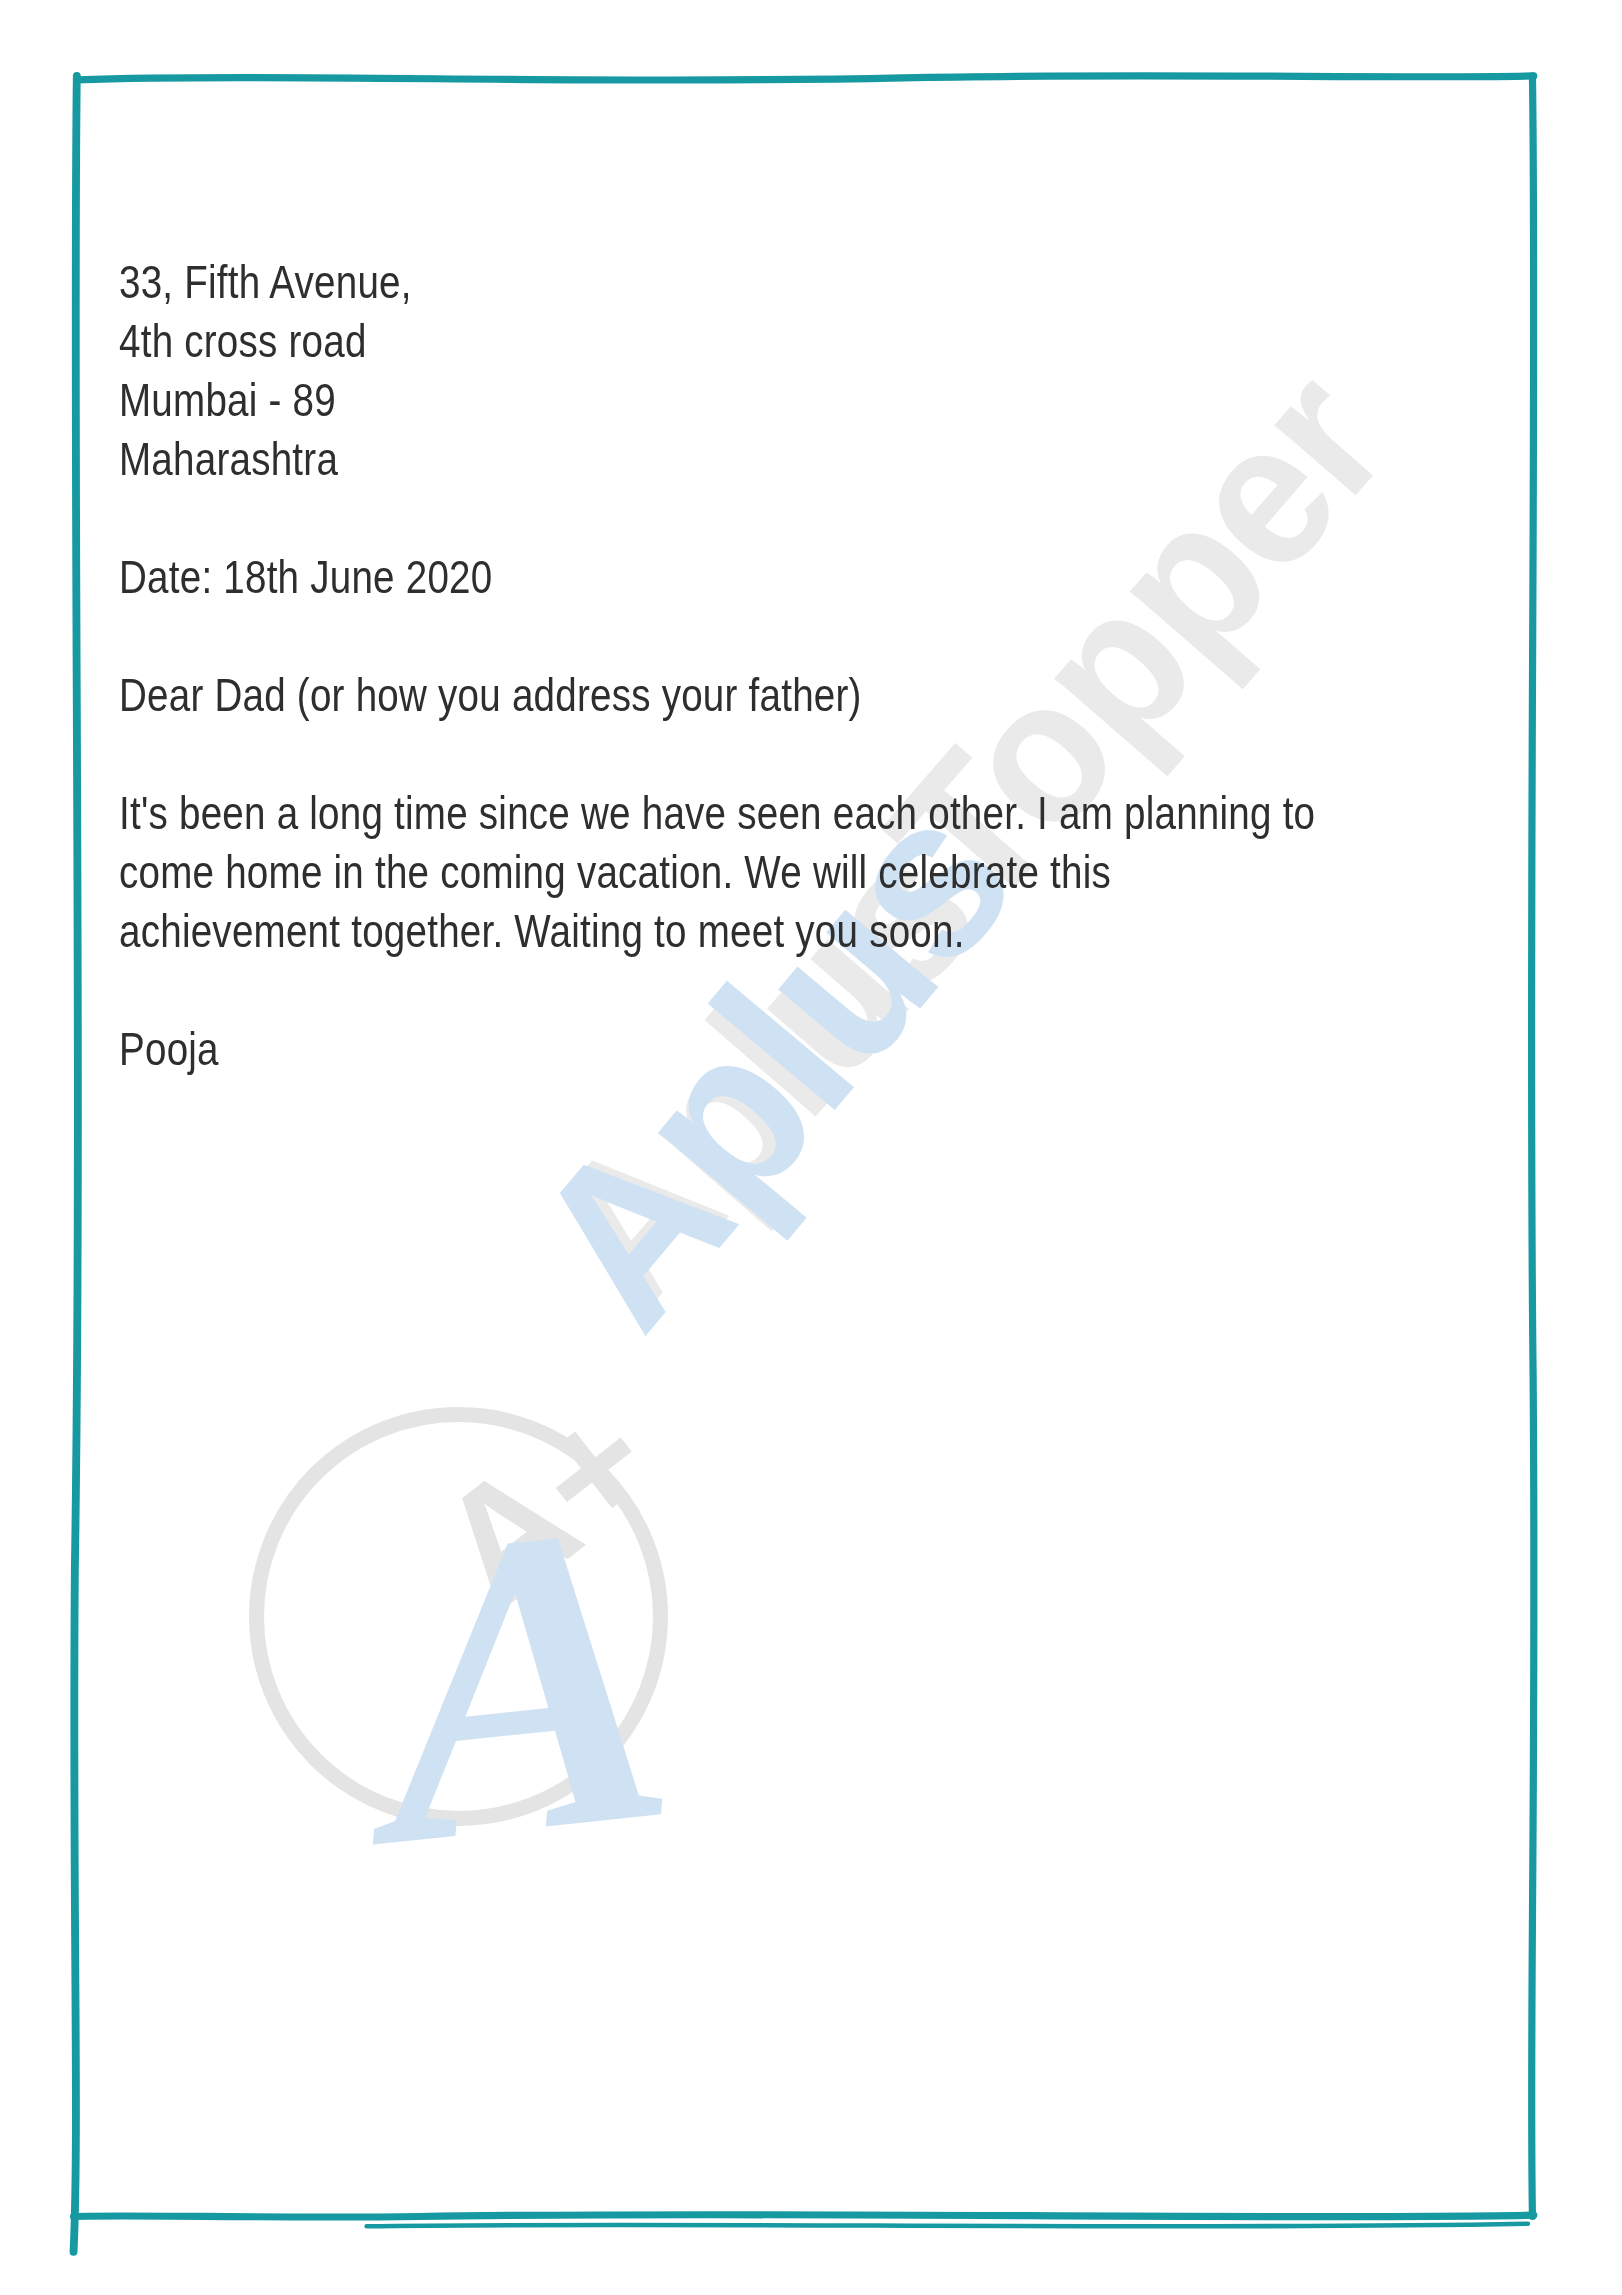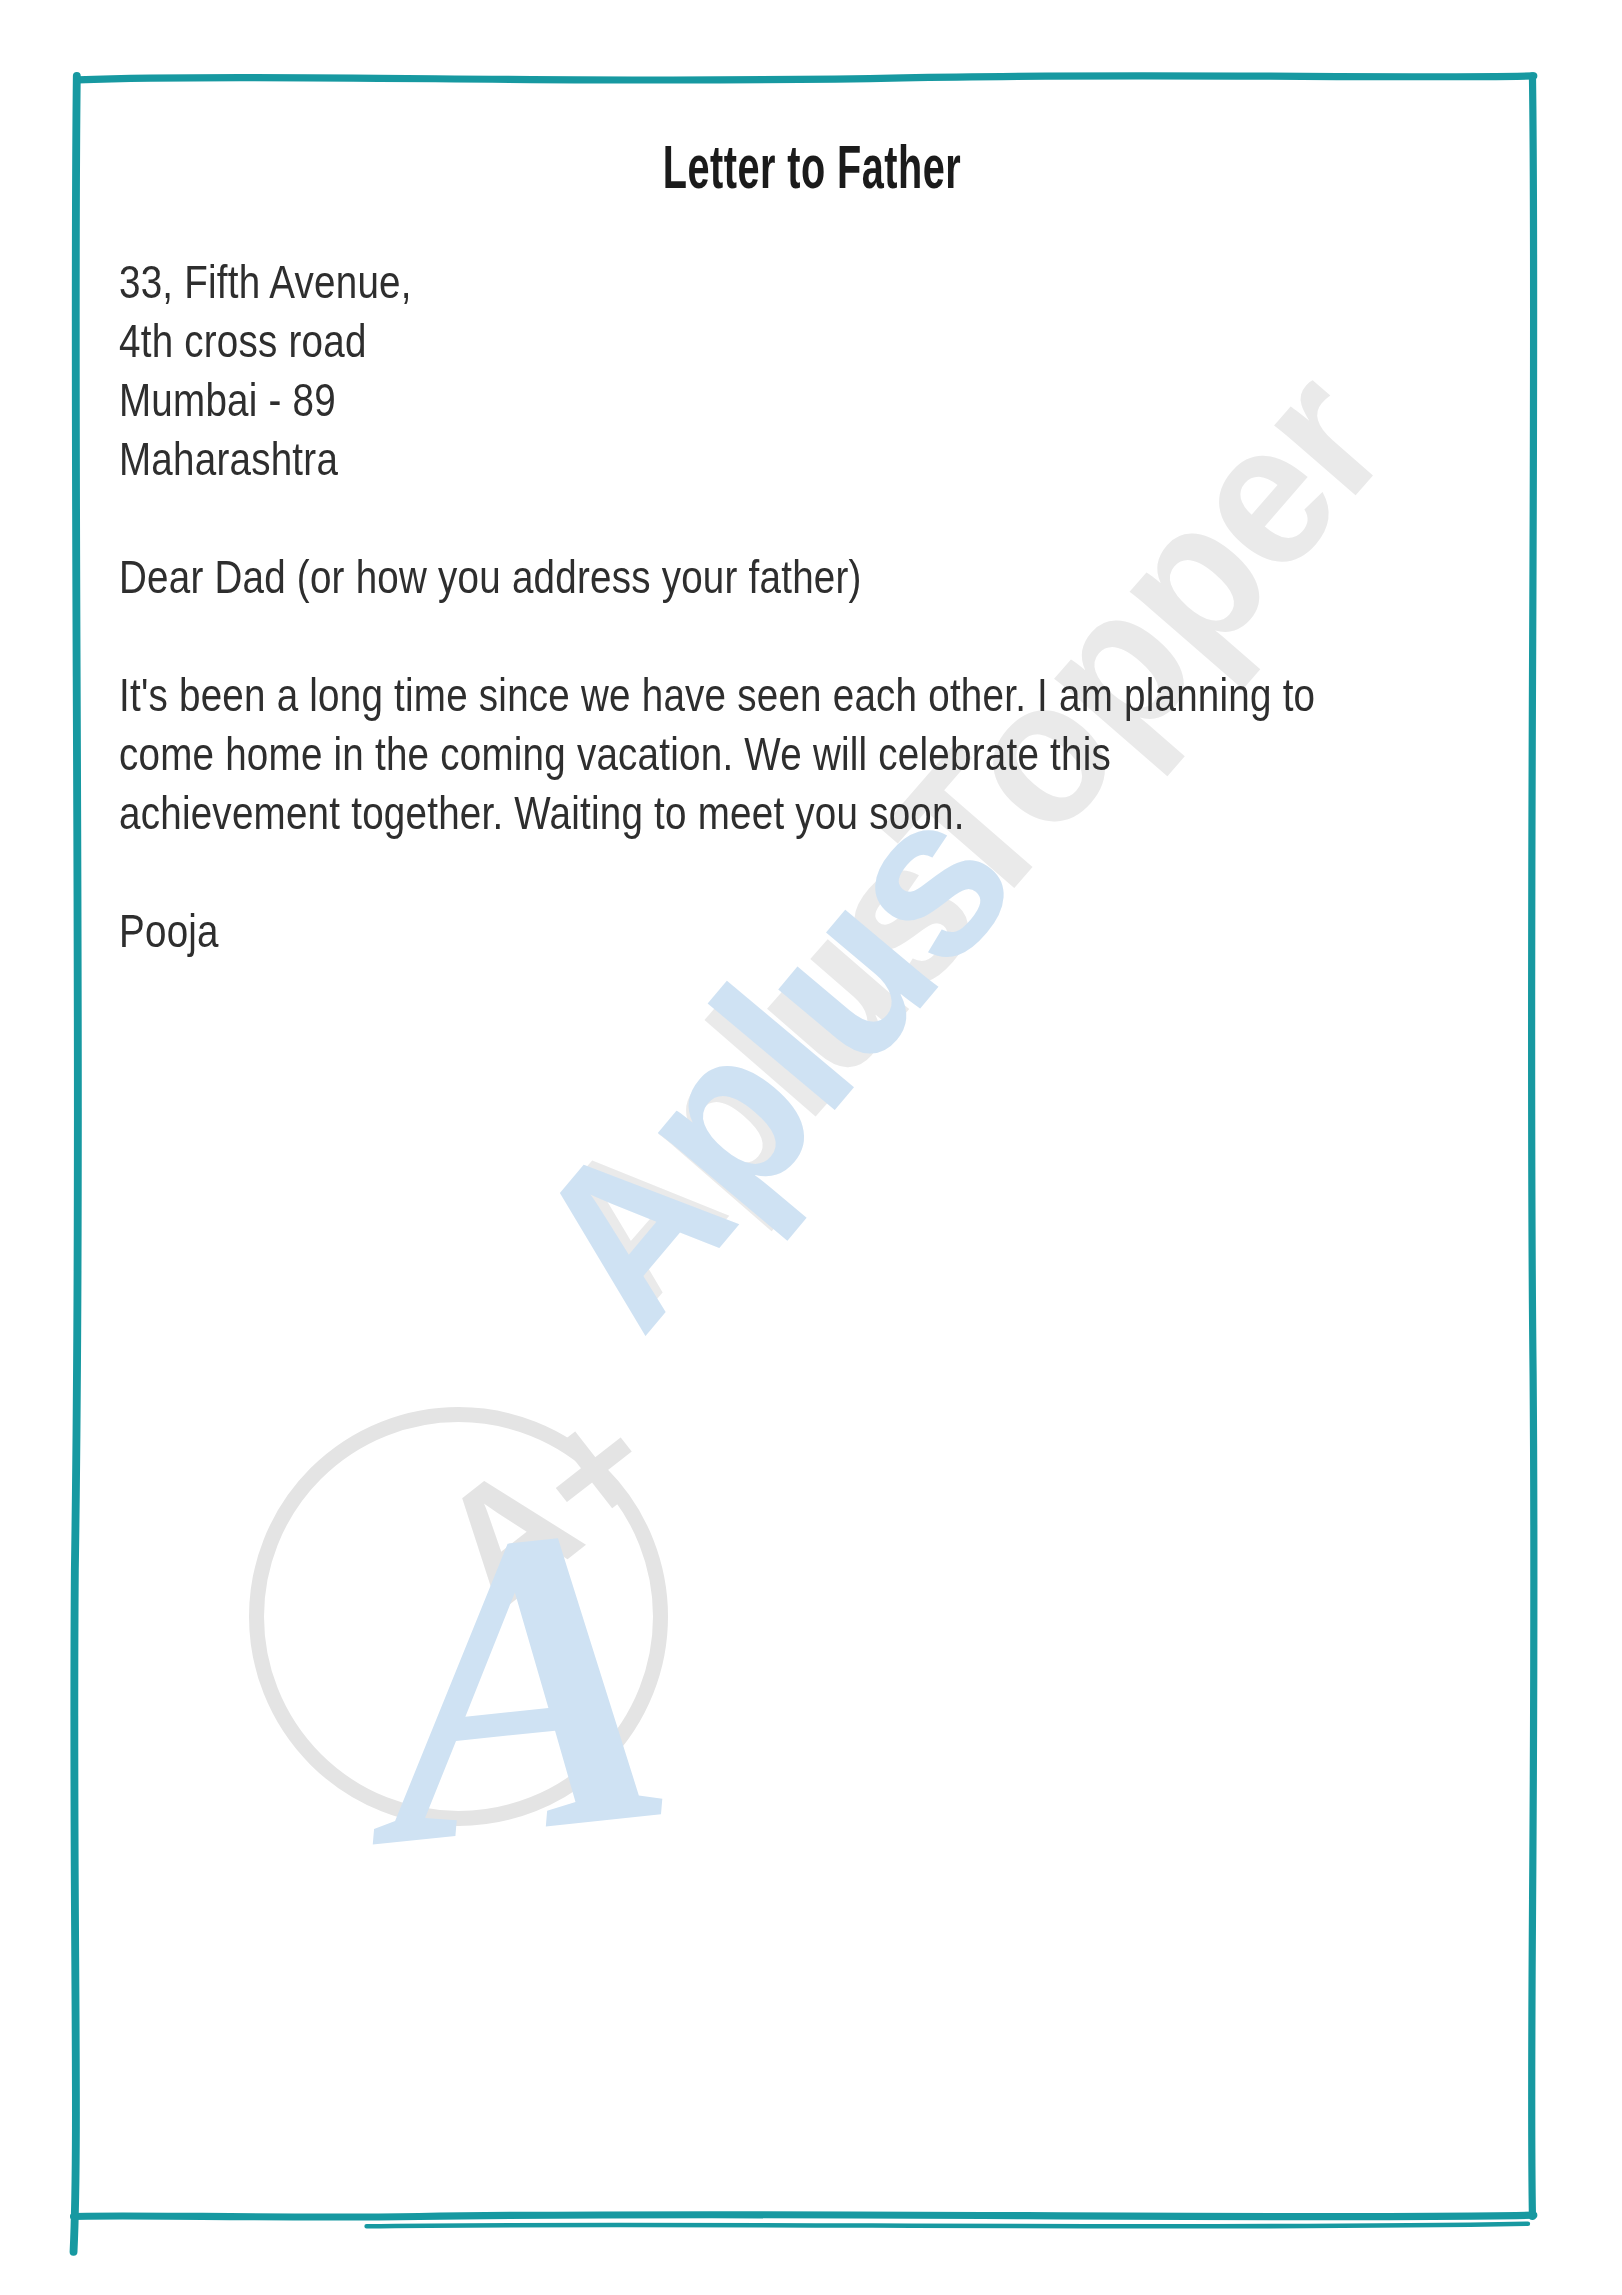--- a/index.html
+++ b/index.html
@@ -82,33 +82,33 @@
 
 <div class="page">
 
   <div class="wm wm-word-gray">AplusTopper</div>
   <div class="wm wm-word-blue">Aplus</div>
   <div class="wm-logo-circle"></div>
   <div class="wm wm-logo-plus">A+</div>
   <div class="wm wm-logo-a">A</div>
 
   <div class="content">
-    <div class="title">
-      <span>Letter to Father</span>
-    </div>
 
     <div class="col">
 
       <div class="block">
         <div class="line">33, Fifth Avenue,</div>
         <div class="line">4th cross road</div>
         <div class="line">Mumbai - 89</div>
         <div class="line">Maharashtra</div>
       </div>
 
+      <div class="block">
+        <div class="line">Date: 18th June 2020</div>
+      </div>
 
       <div class="block">
         <div class="line">Dear Dad (or how you address your father)</div>
       </div>
 
 
 
       <div class="block">
         <div class="line">It's been a long time since we have seen each other. I am planning to</div>
         <div class="line">come home in the coming vacation. We will celebrate this</div>

